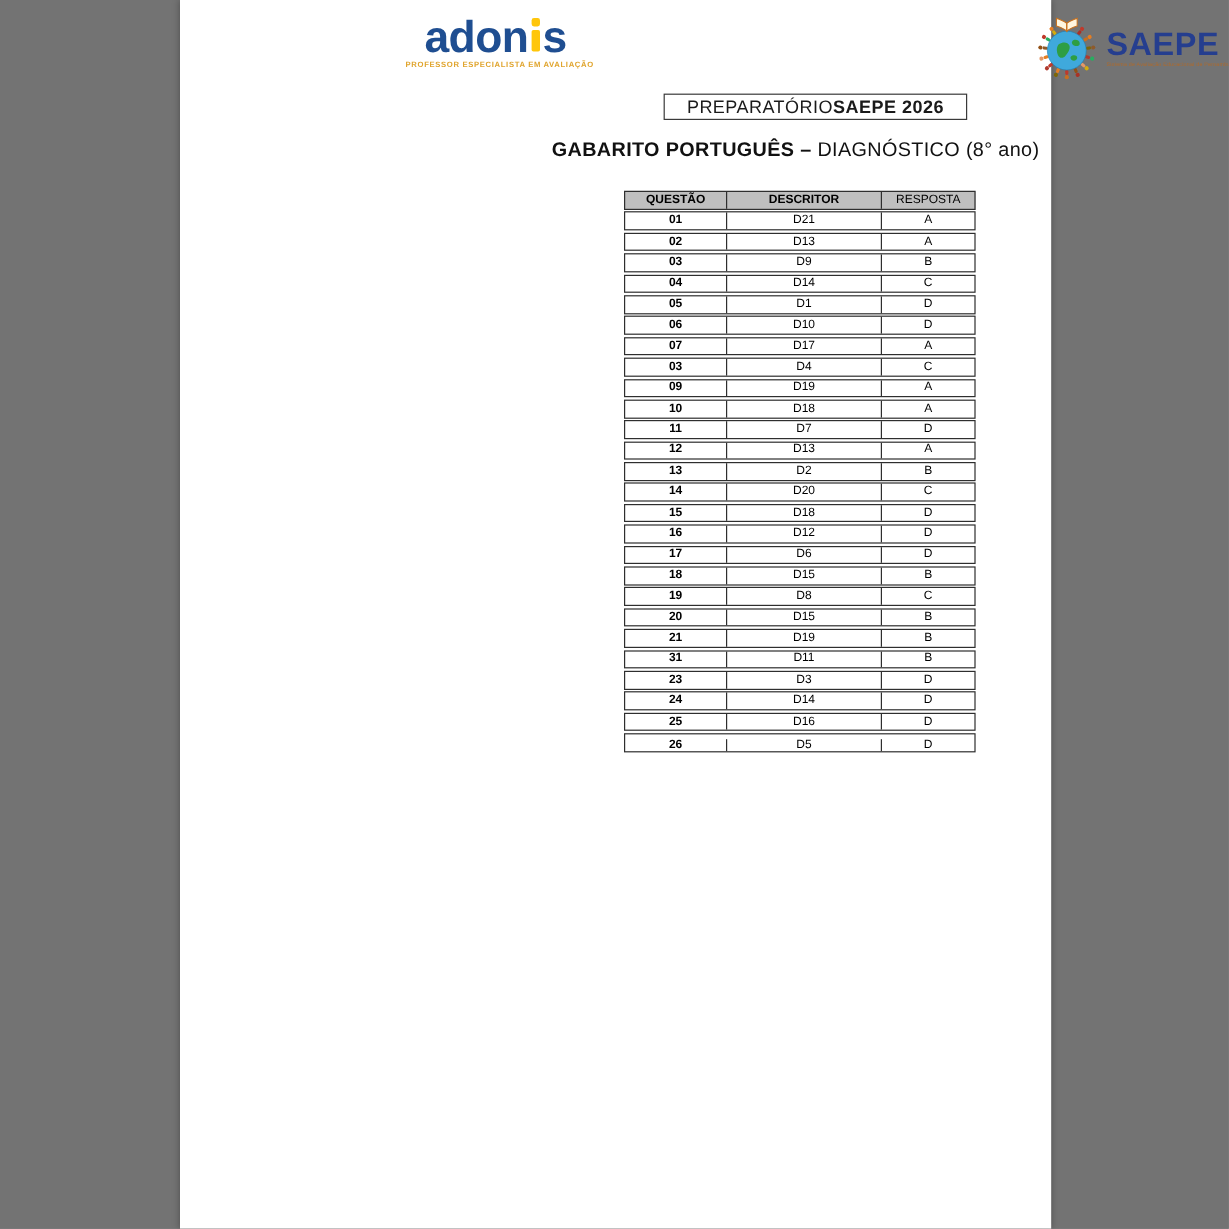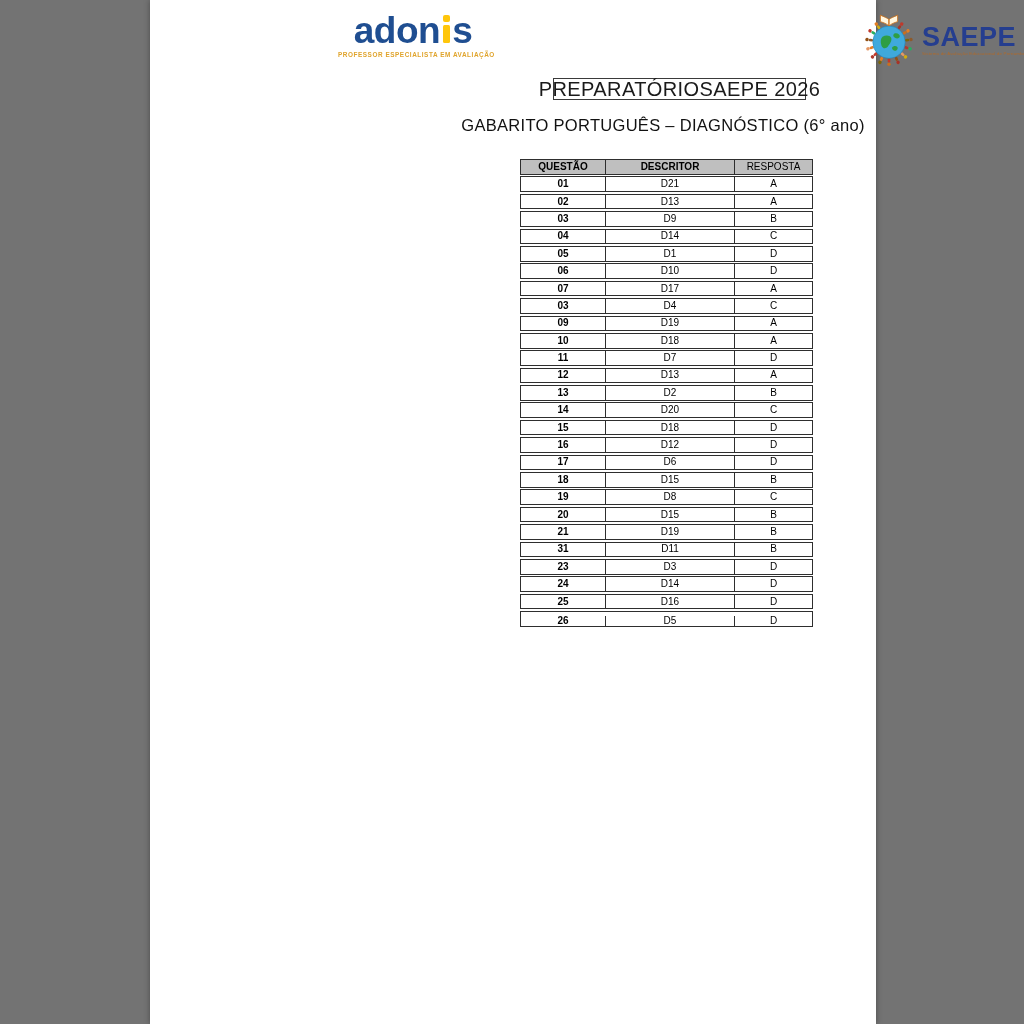--- a/index.html
+++ b/index.html
@@ -64,30 +64,30 @@
     font-size: 4.4px; letter-spacing: 0.2px; margin-top: 1px;
     white-space: nowrap;
   }
 
   
   .prep-box {
     position: absolute; left: 403px; top: 78px;
     width: 251px; height: 20px;
     border: 1.5px solid #3a3a3a;
     display: flex; align-items: center; justify-content: center;
-    font-size: 20px; letter-spacing: 0.4px; color: #1a1a1a;
+    font-size: 15px; letter-spacing: 0.4px; color: #1a1a1a;
     white-space: nowrap;
   }
   .doc-title {
     position: absolute; left: 150px; top: 116px;
     width: 726px; text-align: center;
     font-size: 16.5px; letter-spacing: 0.3px; color: #111;
     white-space: nowrap;
   }
-  .bold { font-weight: normal; }
+  .bold { font-weight: bold; }
 
   
   .answers-table {
     position: absolute; left: 370px; top: 159px;
     width: 293px;
   }
   .t-row {
     display: flex;
     box-sizing: border-box;
     height: 15.6px;
@@ -194,21 +194,21 @@
         <div class="saepe-tagline" style="color:#B06A2A;">Sistema de Avaliação Educacional de Pernambuco</div>
       </div>
     </div>
 
     <div class="prep-box">
       <span>PREPARATÓRIO </span>
         <span class="bold">SAEPE 2026</span>
     </div>
 
     <div class="doc-title">
-      <span class="bold">GABARITO PORTUGUÊS – </span><span>DIAGNÓSTICO (6° ano)</span>
+      <span class="bold">GABARITO PORTUGUÊS – </span><span>DIAGNÓSTICO (8° ano)</span>
     </div>
 
     <div class="answers-table">
       <div class="t-row t-header" style="background: rgb(191, 191, 191);">
         <div class="t-cell c-questao">QUESTÃO</div>
         <div class="t-cell c-descritor">DESCRITOR</div>
         <div class="t-cell c-resposta">RESPOSTA</div>
       </div>
       <div id="table-body">
           <div class="t-row">

